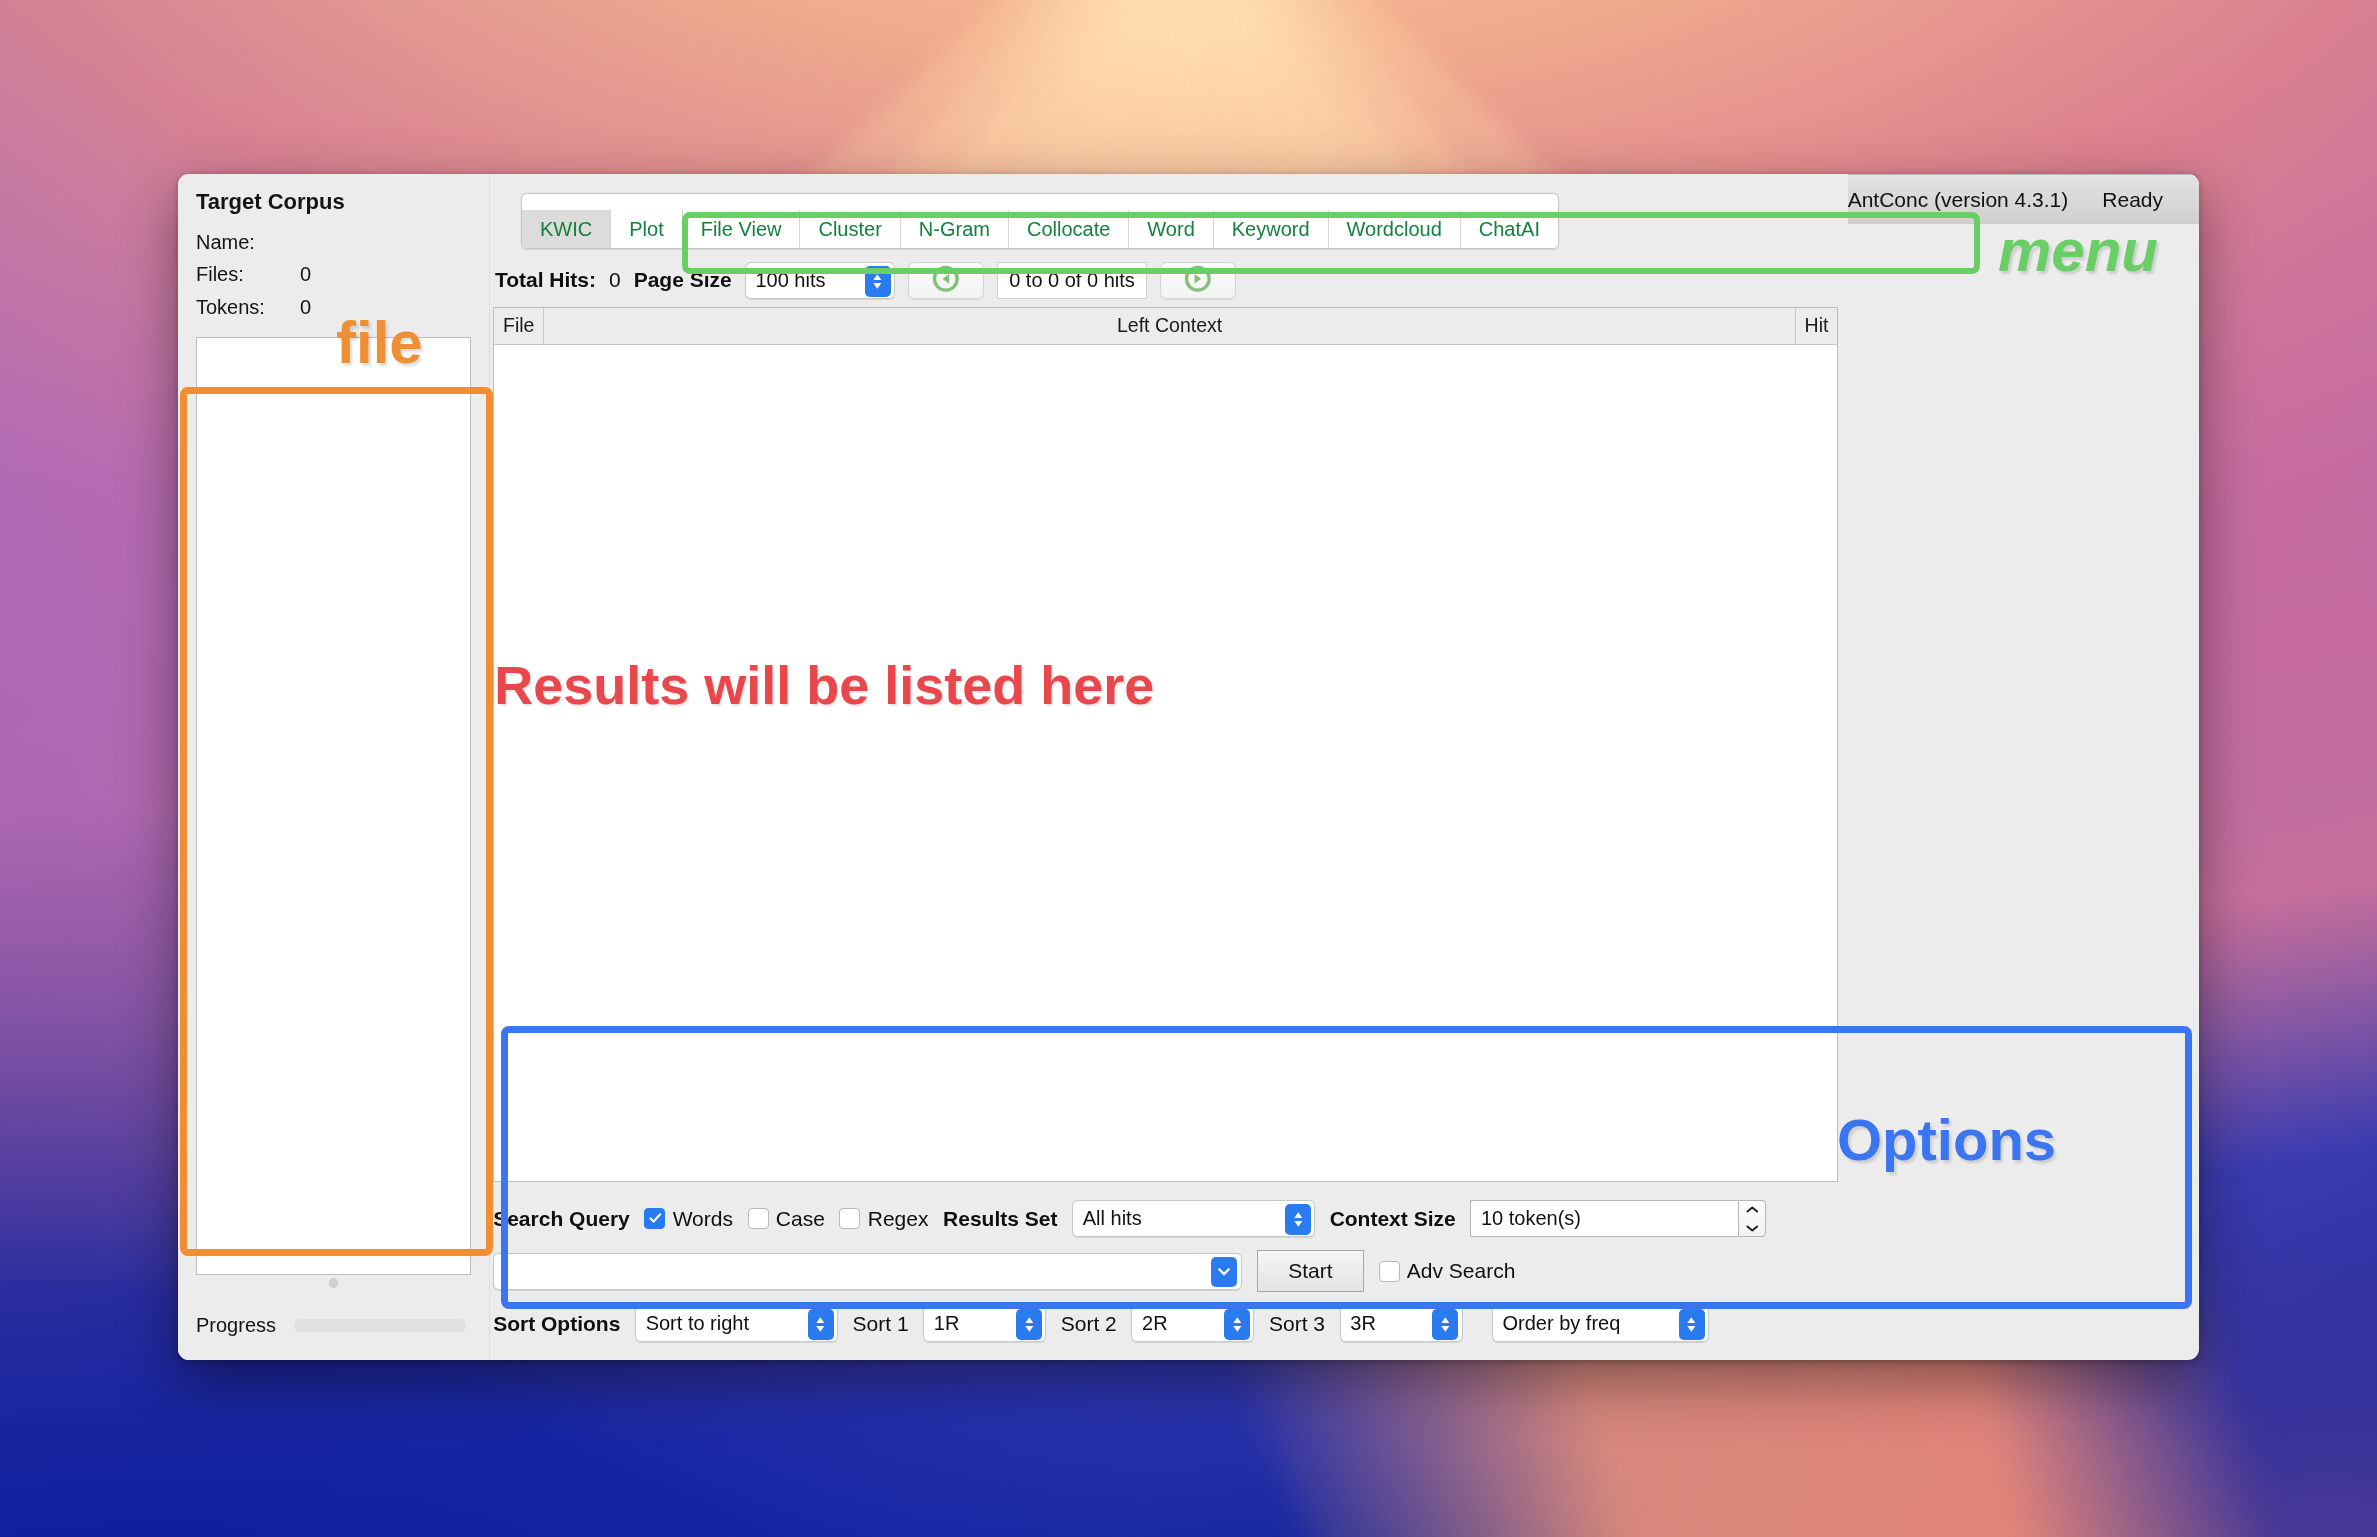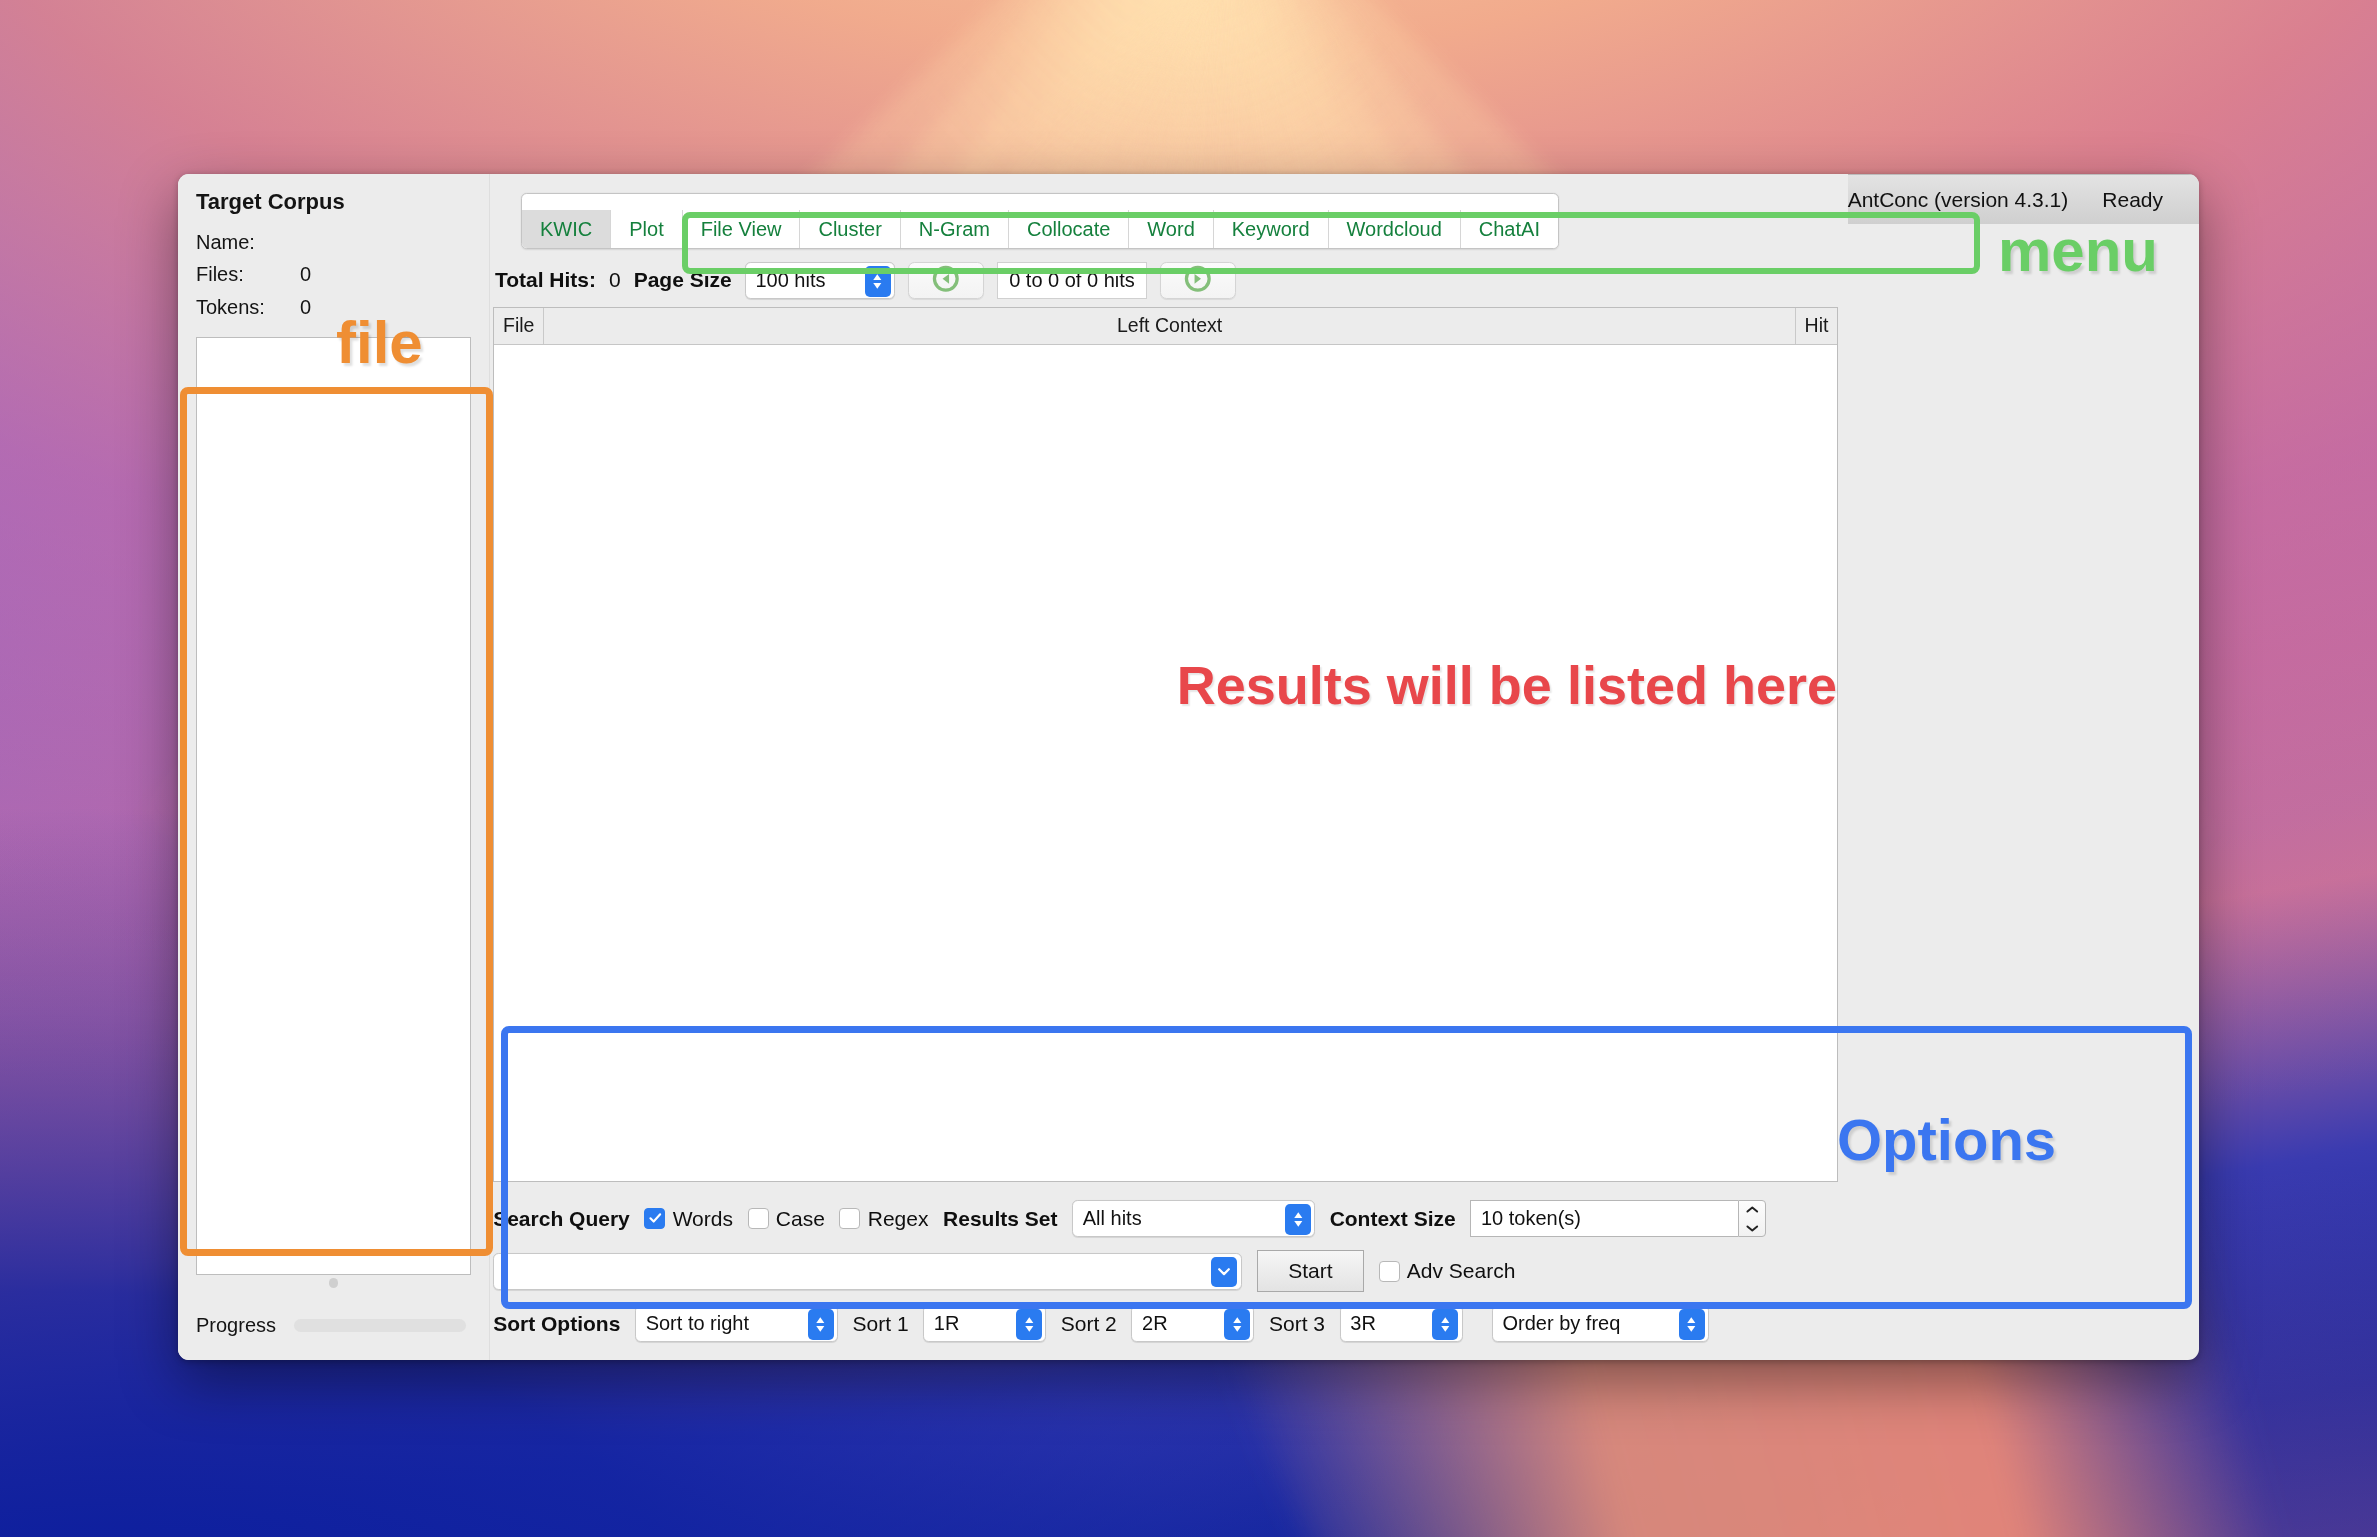--- a/index.html
+++ b/index.html
@@ -236,21 +236,21 @@
   #thead div:last-child { border-right: none; }
   .col-file { width: 50px; }
   .col-left { flex: 1 1 0; }
   .col-hit  { width: 41px; }
   .col-right{ flex: 1.06 1 0; }
   #tbody {
     flex: 1 1 auto; position: relative; background: #fff; min-height: 0;
   }
   #placeholder {
     position: absolute; left: 0; right: 0; top: 37%;
-    text-align: right;
+    text-align: left;
     font-size: 54px; font-weight: bold;
     color: #e8474b;
     text-shadow: 1.6px 2.4px 1.6px rgba(0,0,0,0.10);
   }
 
   
   #options {
     flex: 0 0 auto;
     background: #ececec;
     padding: 13px 0 11.4px 3.2px;
@@ -325,21 +325,21 @@
   #ann-file-box  { left: 180px;  top: 387px;  width: 313px;  height: 869px; border: 7.3px solid #ef8e33; border-radius: 8px; }
   #ann-opt-box   { left: 501px;  top: 1026px; width: 1691px; height: 283px; border: 7.3px solid #3b76f0; border-radius: 8px; }
 
   .ann-text {
     position: absolute;
     font-weight: bold;
     text-shadow: 2.4px 3.2px 2.4px rgba(0,0,0,0.13);
     pointer-events: none;
     white-space: nowrap;
   }
-  #ann-menu-text { left: 1998px; top: 216px; font-size: 60px; color: #6ace66; }
+  #ann-menu-text { left: 1998px; top: 216px; font-size: 60px; color: #6ace66; font-style: italic; }
   #ann-file-text { left: 336px;  top: 308px; font-size: 60px; color: #ef8e33; }
   #ann-opt-text  { left: 1837px; top: 1106px; font-size: 58px; color: #3b76f0; }
 </style>
 </head>
 <body>
 
 <div id="desktop">
   <div id="rays">
       <span style="transform: translateX(-50%) rotate(-46deg); opacity: 0.68; width: 5.1%;"></span>
       <span style="transform: translateX(-50%) rotate(-38deg); opacity: 0.73; width: 4.6%;"></span>

